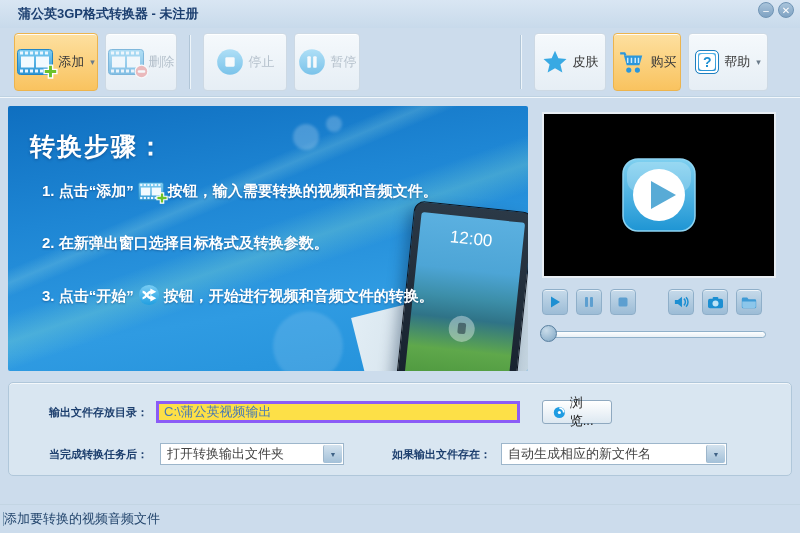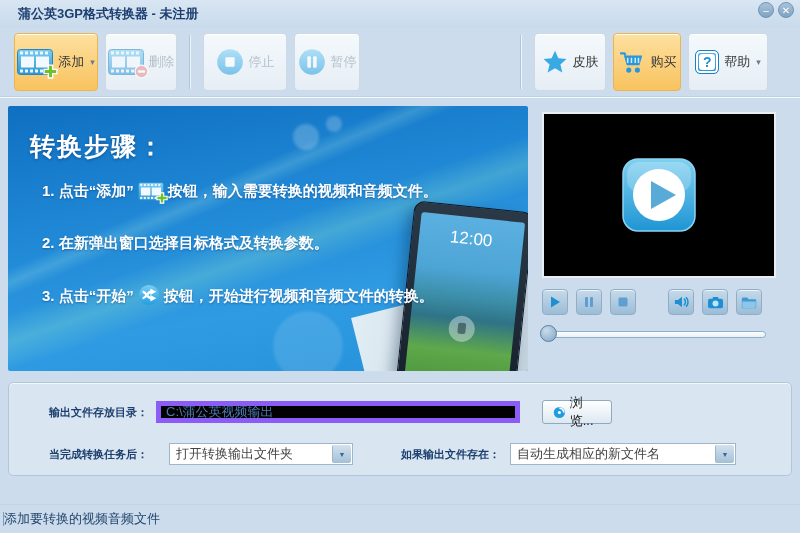--- a/index.html
+++ b/index.html
@@ -74,30 +74,30 @@
   .seek-track{height:5px;background:linear-gradient(#fdfefe,#e8f0f6);border:1px solid #8fb0c9;border-radius:4px;}
   .seek-knob{position:absolute;left:-2px;top:-6px;width:17px;height:17px;border-radius:50%;
     background:radial-gradient(circle at 35% 30%,#c9dcea,#7fa6c4);border:1px solid #587f9f;box-sizing:border-box;}
   
   .settings{margin:11px 8px 0 8px;height:94px;background:#d9e6f1;border:1px solid #b0c7da;border-radius:5px;
     box-sizing:border-box;box-shadow:inset 0 1px 0 rgba(255,255,255,.7);}
   .set-row{display:flex;align-items:center;}
   .row1{margin:17px 12px 0 40px;}
   .row2{margin:19px 12px 0 40px;}
   .set-label{font-size:11px;color:#1d3f6e;font-weight:bold;white-space:nowrap;}
-  .dir-input{height:22px;width:364px;border:5px solid #8b5cf6;font-size:13px;color:#4a7ab2;
-    padding:0 5px;margin-left:8px;background:#000000;font-family:inherit;box-sizing:border-box;}
+  .dir-input{height:22px;width:364px;border:3px solid #8b5cf6;font-size:13px;color:#4a7ab2;
+    padding:0 5px;margin-left:8px;background:#fde047;font-family:inherit;box-sizing:border-box;}
   .sbtn{display:flex;align-items:center;justify-content:center;gap:4px;height:24px;
     background:linear-gradient(#ffffff,#dde8f1);border:1px solid #8fa9c0;border-radius:3px;
     font-size:13px;color:#222;box-sizing:border-box;padding:0 10px;box-shadow:inset 0 1px 0 rgba(255,255,255,.95);}
   .browse-btn{margin-left:22px;width:70px;}
   .open-btn{margin-left:32px;width:72px;}
   .select{display:flex;align-items:center;background:#fff;border:1px solid #9db6cb;height:22px;
     position:relative;padding-left:6px;font-size:13px;color:#444;box-sizing:border-box;}
-  .sel1{width:184px;margin-left:21px;}
+  .sel1{width:184px;margin-left:12px;}
   .sel2{width:226px;margin-left:10px;}
   .lbl2{margin-left:48px;}
   .select-arrow{position:absolute;right:1px;top:1px;bottom:1px;width:18px;border-radius:2px;
     background:linear-gradient(#d3e2ee,#a3c0d8);border-left:1px solid #9db6cb;display:flex;
     align-items:center;justify-content:center;font-size:7px;color:#3f6286;}
   
   .statusbar{position:absolute;left:0;right:0;bottom:0;height:28px;border-top:1px solid #c3d5e3;
     display:flex;align-items:center;font-size:13px;color:#25476e;background:#ccdcec;}
   .status-text{border-left:1px solid #7e9cb5;padding-left:0;margin-left:3px;line-height:14px;}
 </style>

